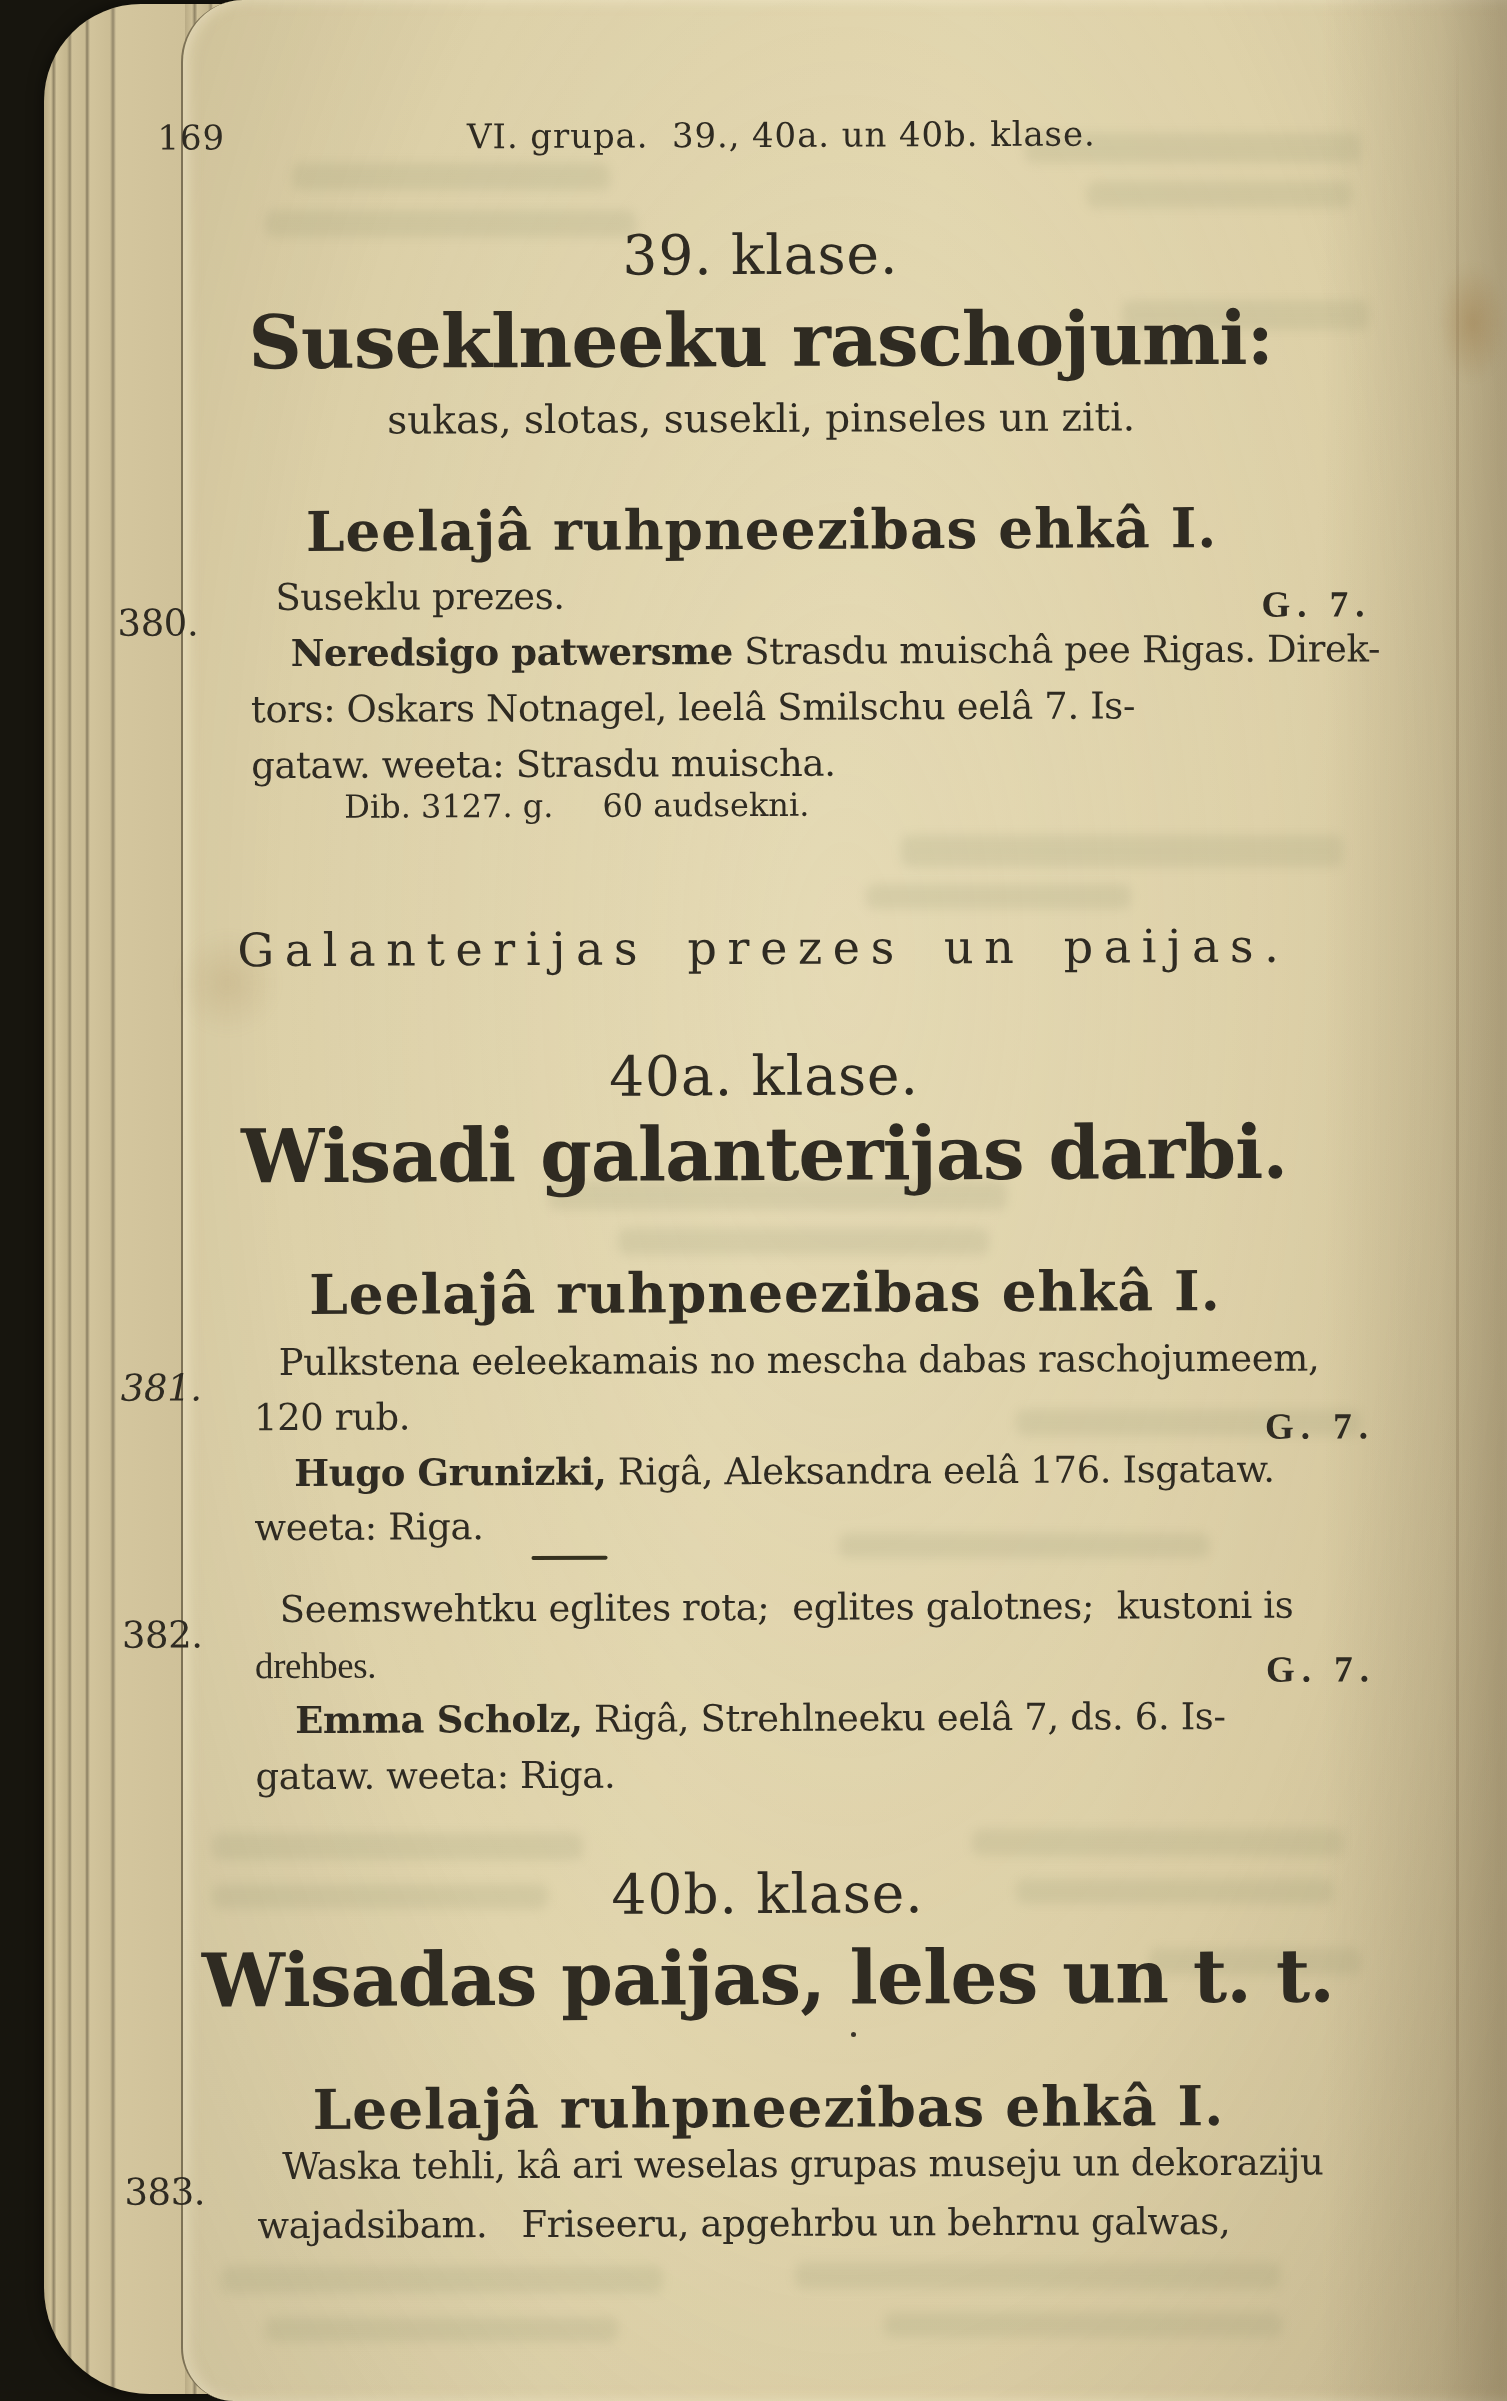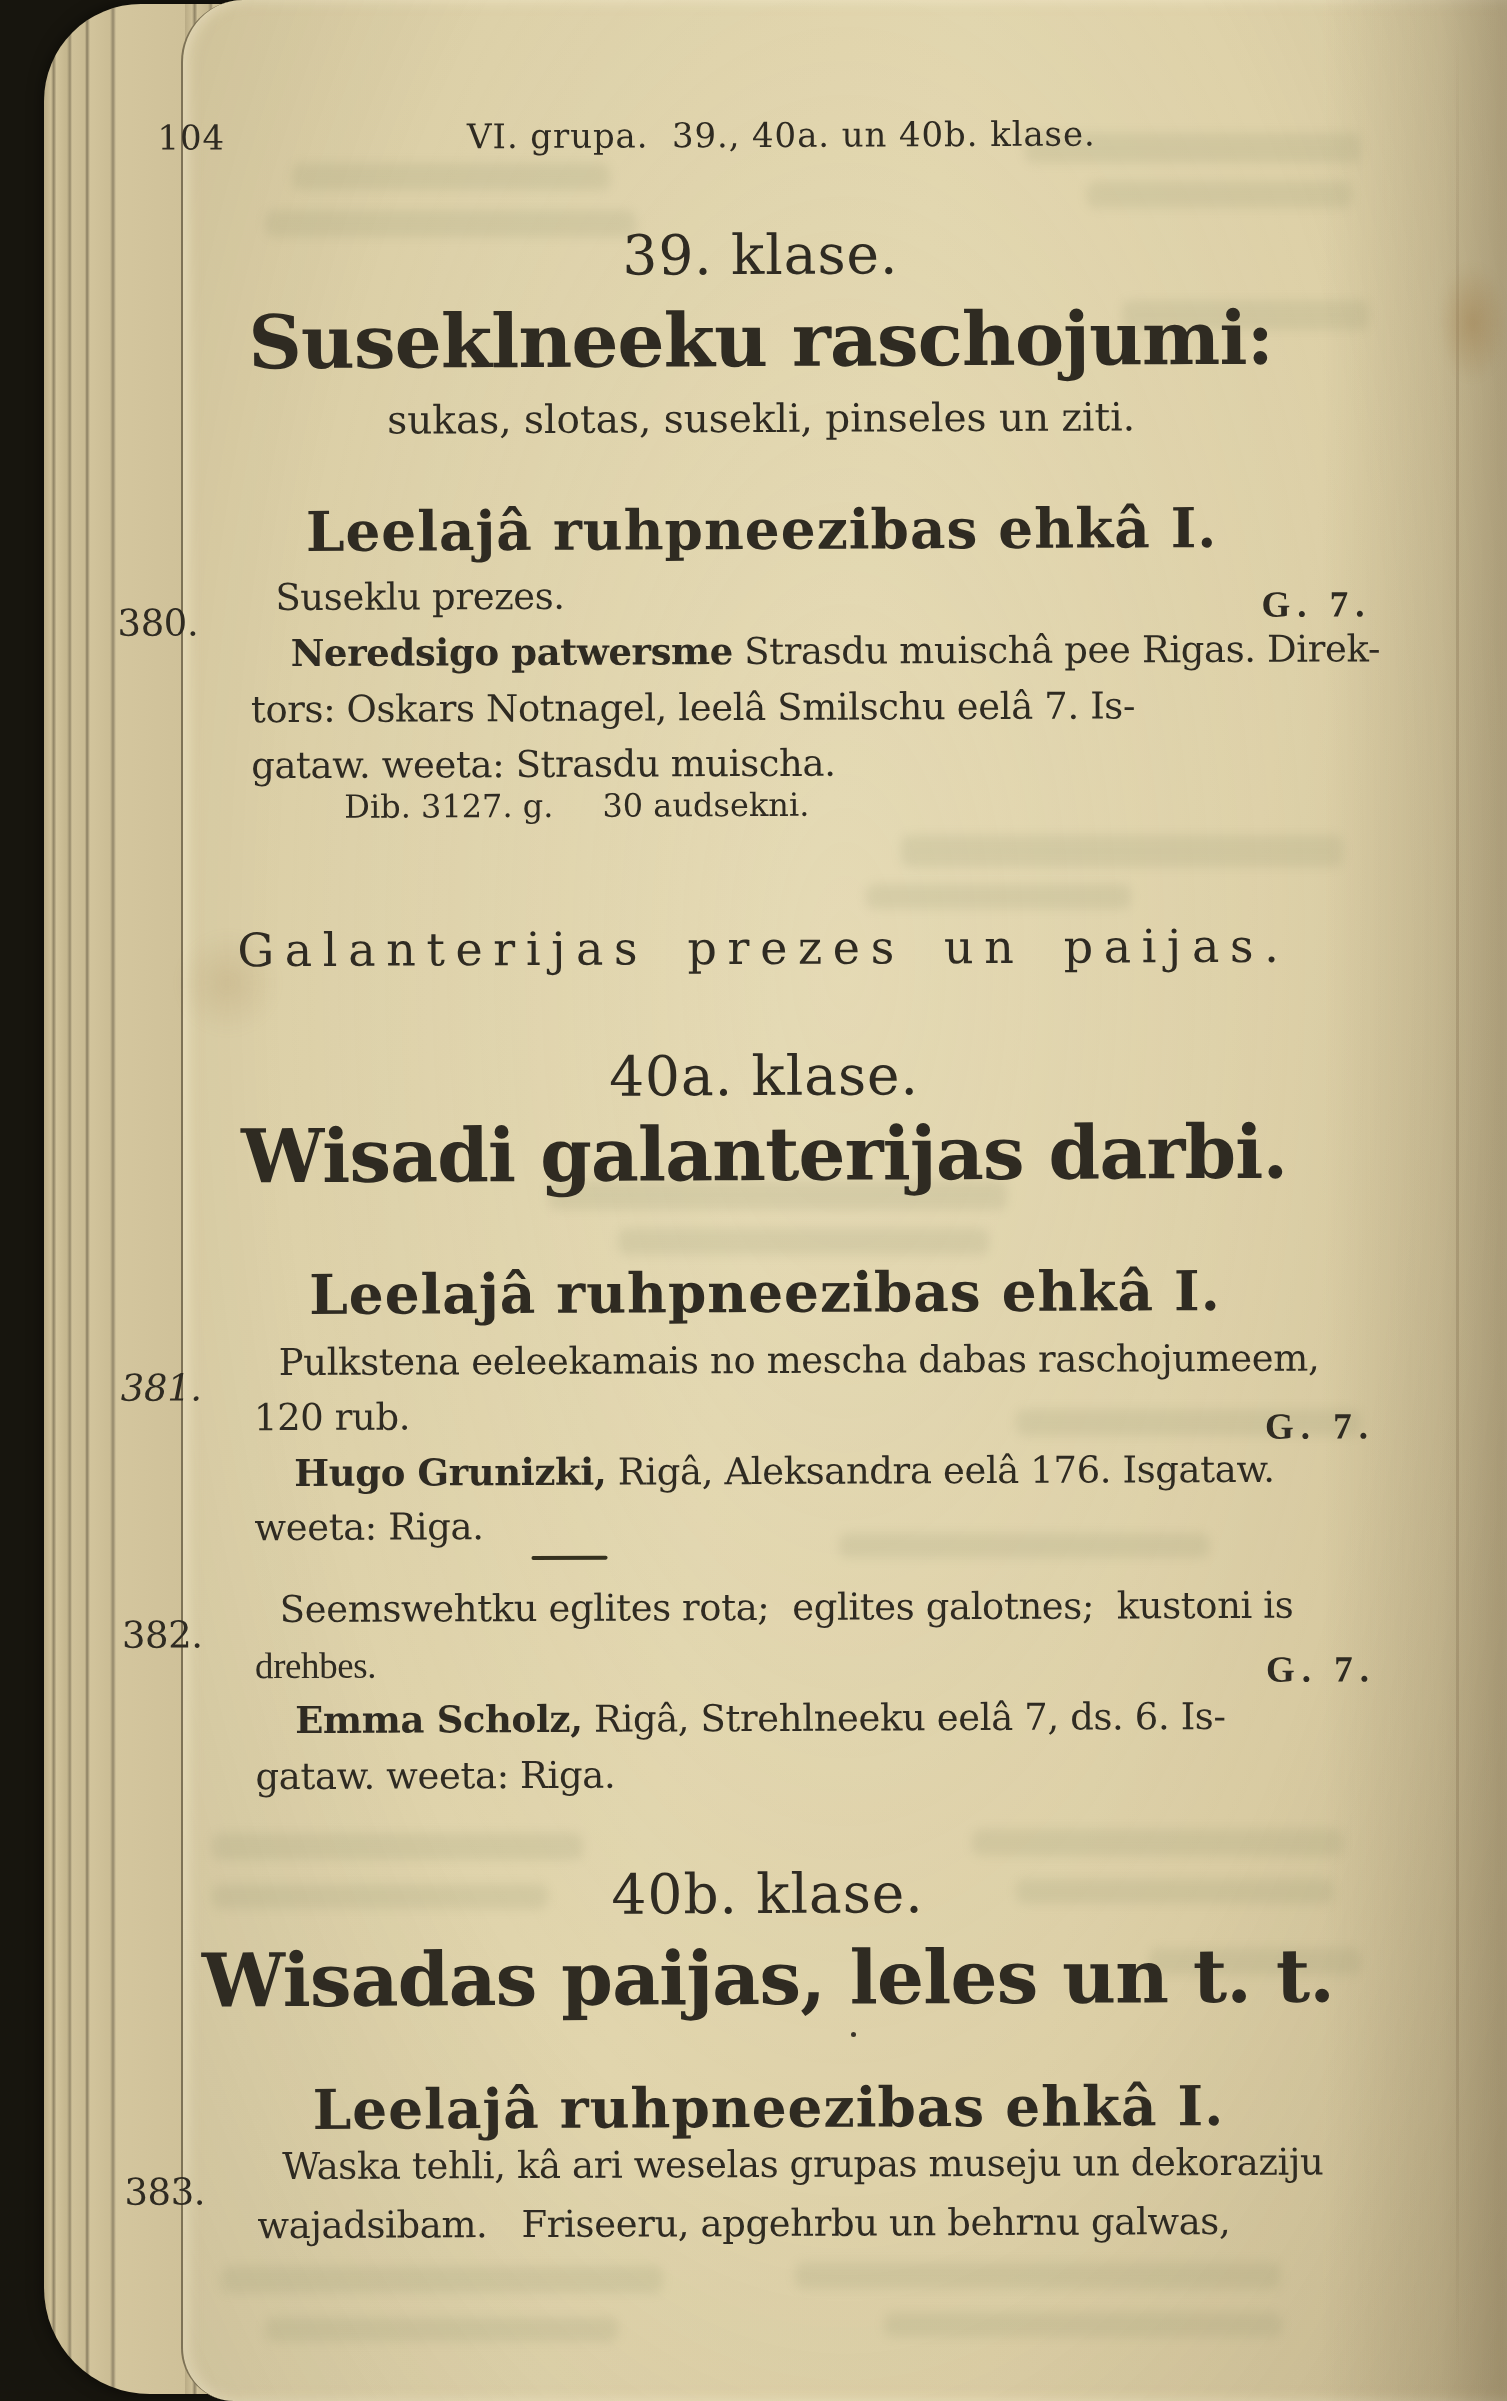--- a/index.html
+++ b/index.html
@@ -108,37 +108,37 @@
   <div class="ghost" style="left:884px; top:2312px; width:398px; height:25px;"></div>
 </div>
 
 <div class="stain stain1"></div>
 <div class="stain stain2"></div>
 <div class="stain speck"></div>
 
 <div class="content">
 
   
-  <div class="abs runhead" style="left:162px; top:115px;">104</div>
+  <div class="abs runhead" style="left:162px; top:115px;">169</div>
   <div class="abs runhead" style="left:424px; top:115px; width:724px; text-align:center;">VI. grupa.  39., 40a. un 40b. klase.</div>
 
   
   <div class="abs center-col klase" style="top:223px;">39. klase.</div>
   <div class="abs center-col big-title" style="top:297px;">Suseklneeku raschojumi:</div>
   <div class="abs center-col" style="top:396px; font-size:39px;">sukas, slotas, susekli, pinseles un ziti.</div>
   <div class="abs center-col venue" style="top:497px;">Leelajâ ruhpneezibas ehkâ I.</div>
 
   
   <div class="abs entry-num body-text" style="top:574px;">380.</div>
   <div class="abs body-text" style="left:278px; top:574px;">Suseklu prezes.</div>
   <div class="abs gcode" style="left:1175px; top:585px; width:199px; text-align:right;">G. 7.</div>
   <div class="abs body-text" style="left:293px; top:629px;"><span class="bold">Neredsigo patwersme</span><span> Strasdu muischâ pee Rigas. Direk-</span></div>
   <div class="abs body-text" style="left:253px; top:686px;">tors: Oskars Notnagel, leelâ Smilschu eelâ 7. Is-</div>
   <div class="abs body-text" style="left:253px; top:742px;">gataw. weeta: Strasdu muischa.</div>
-  <div class="abs small-text" style="left:346px; top:786px;"><span>Dib. 3127. g.</span><span style="display:inline-block; width:49px;"></span><span>30 audsekni.</span></div>
+  <div class="abs small-text" style="left:346px; top:786px;"><span>Dib. 3127. g.</span><span style="display:inline-block; width:49px;"></span><span>60 audsekni.</span></div>
 
   
   <div class="abs center-col interlude" style="top:921px;">Galanterijas prezes un paijas.</div>
 
   
   <div class="abs center-col klase" style="top:1044px;">40a. klase.</div>
   <div class="abs center-col big-title" style="top:1111px;">Wisadi galanterijas darbi.</div>
   <div class="abs center-col venue" style="top:1260px;">Leelajâ ruhpneezibas ehkâ I.</div>
 
   

